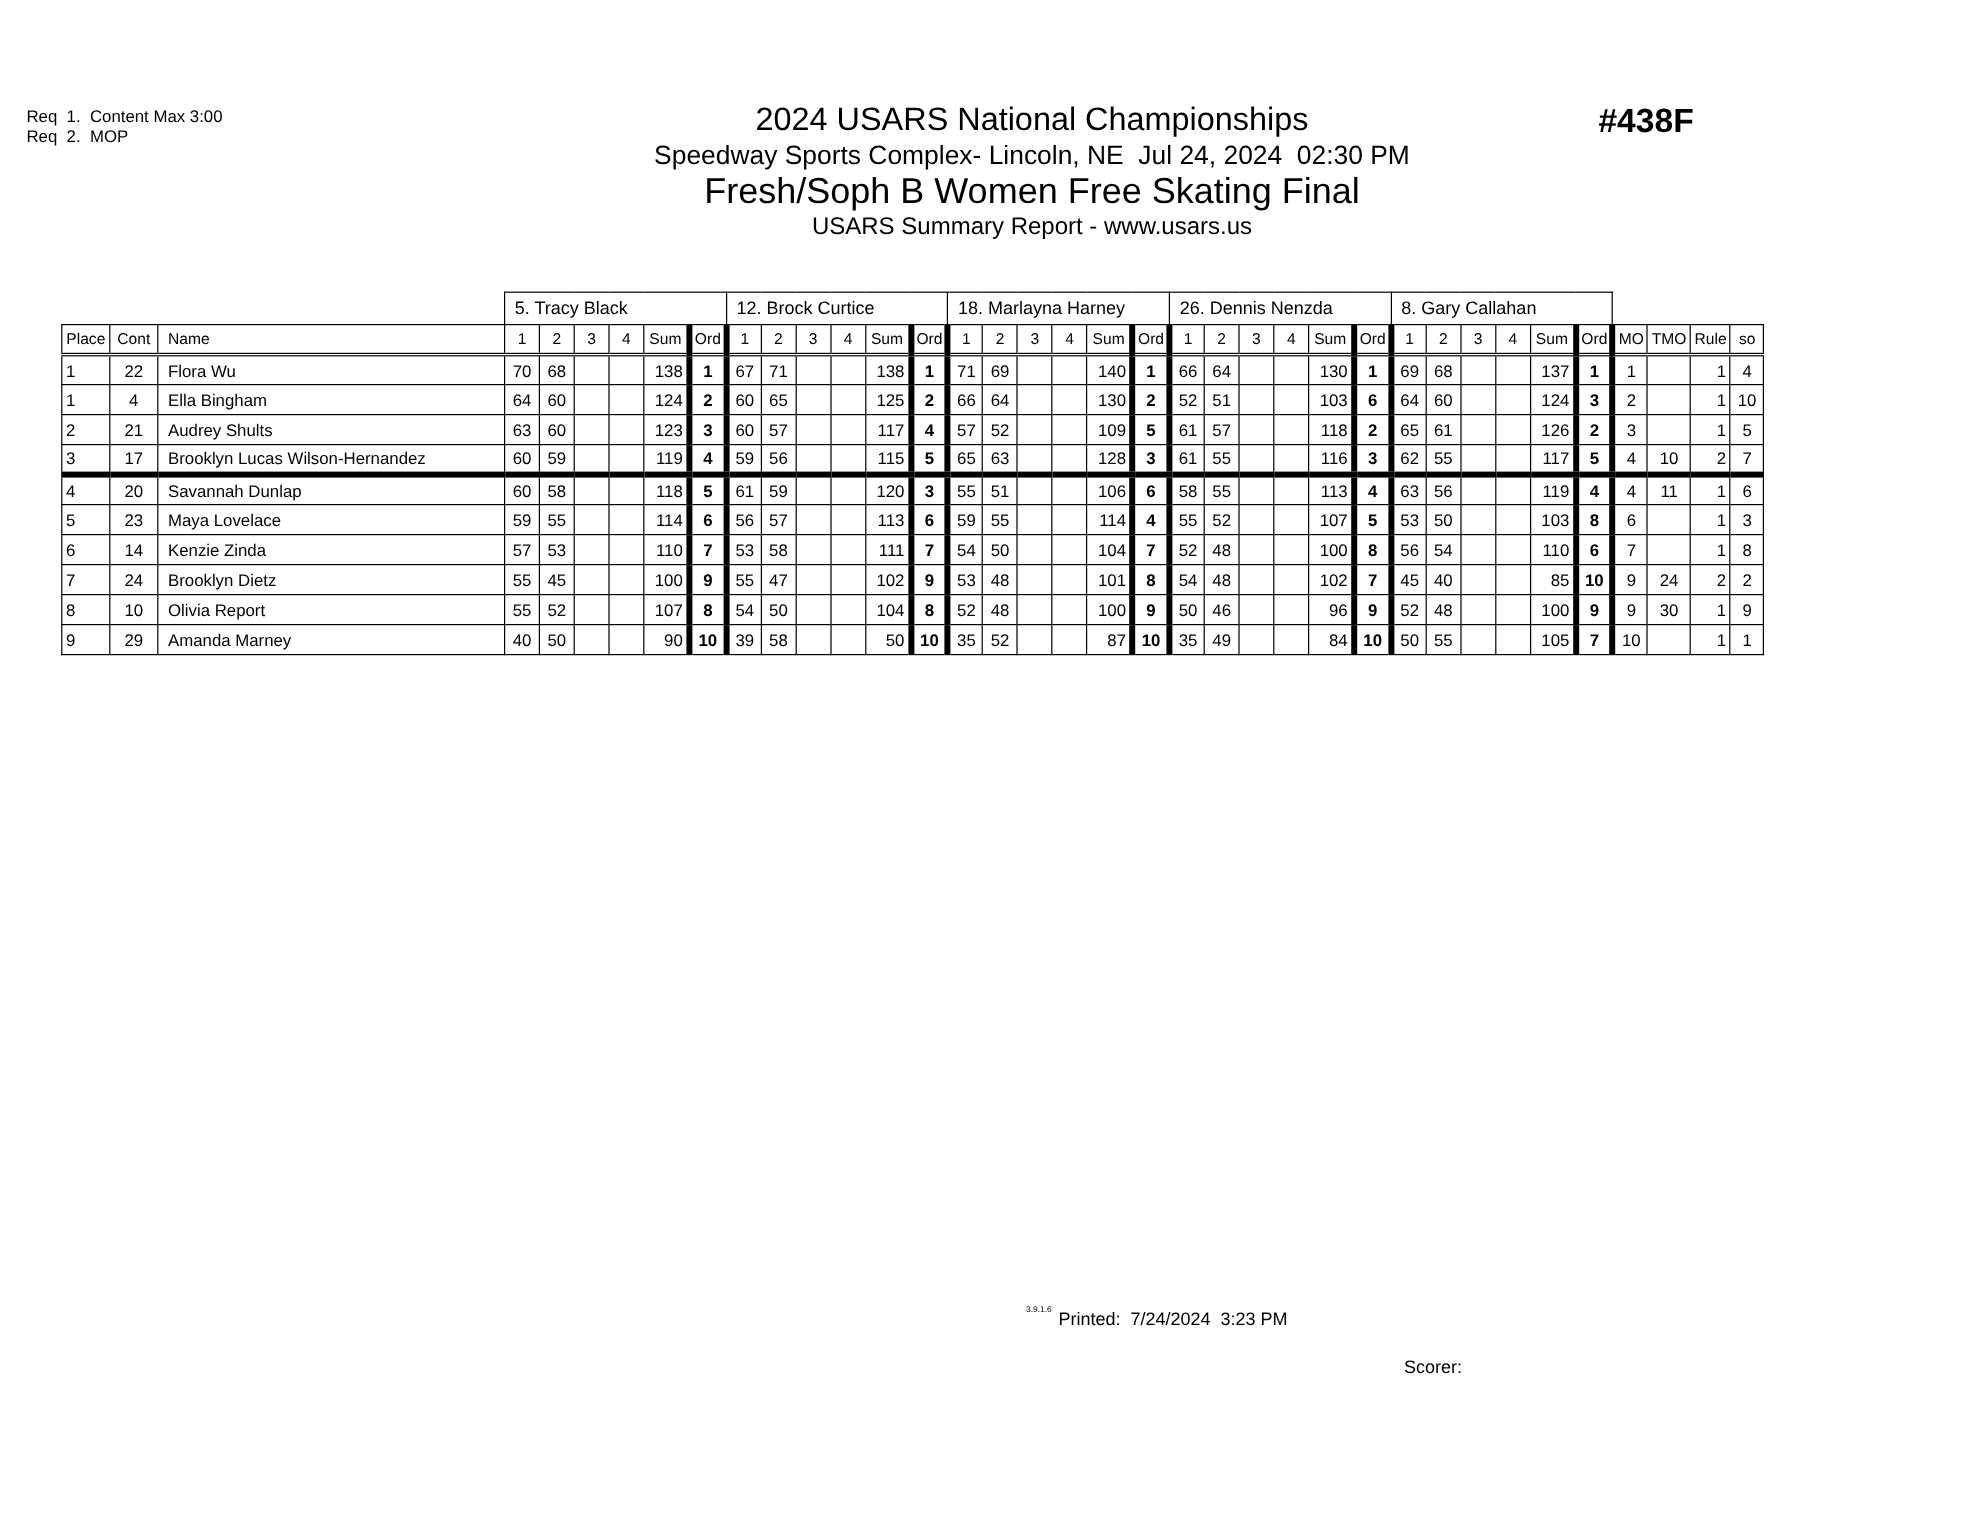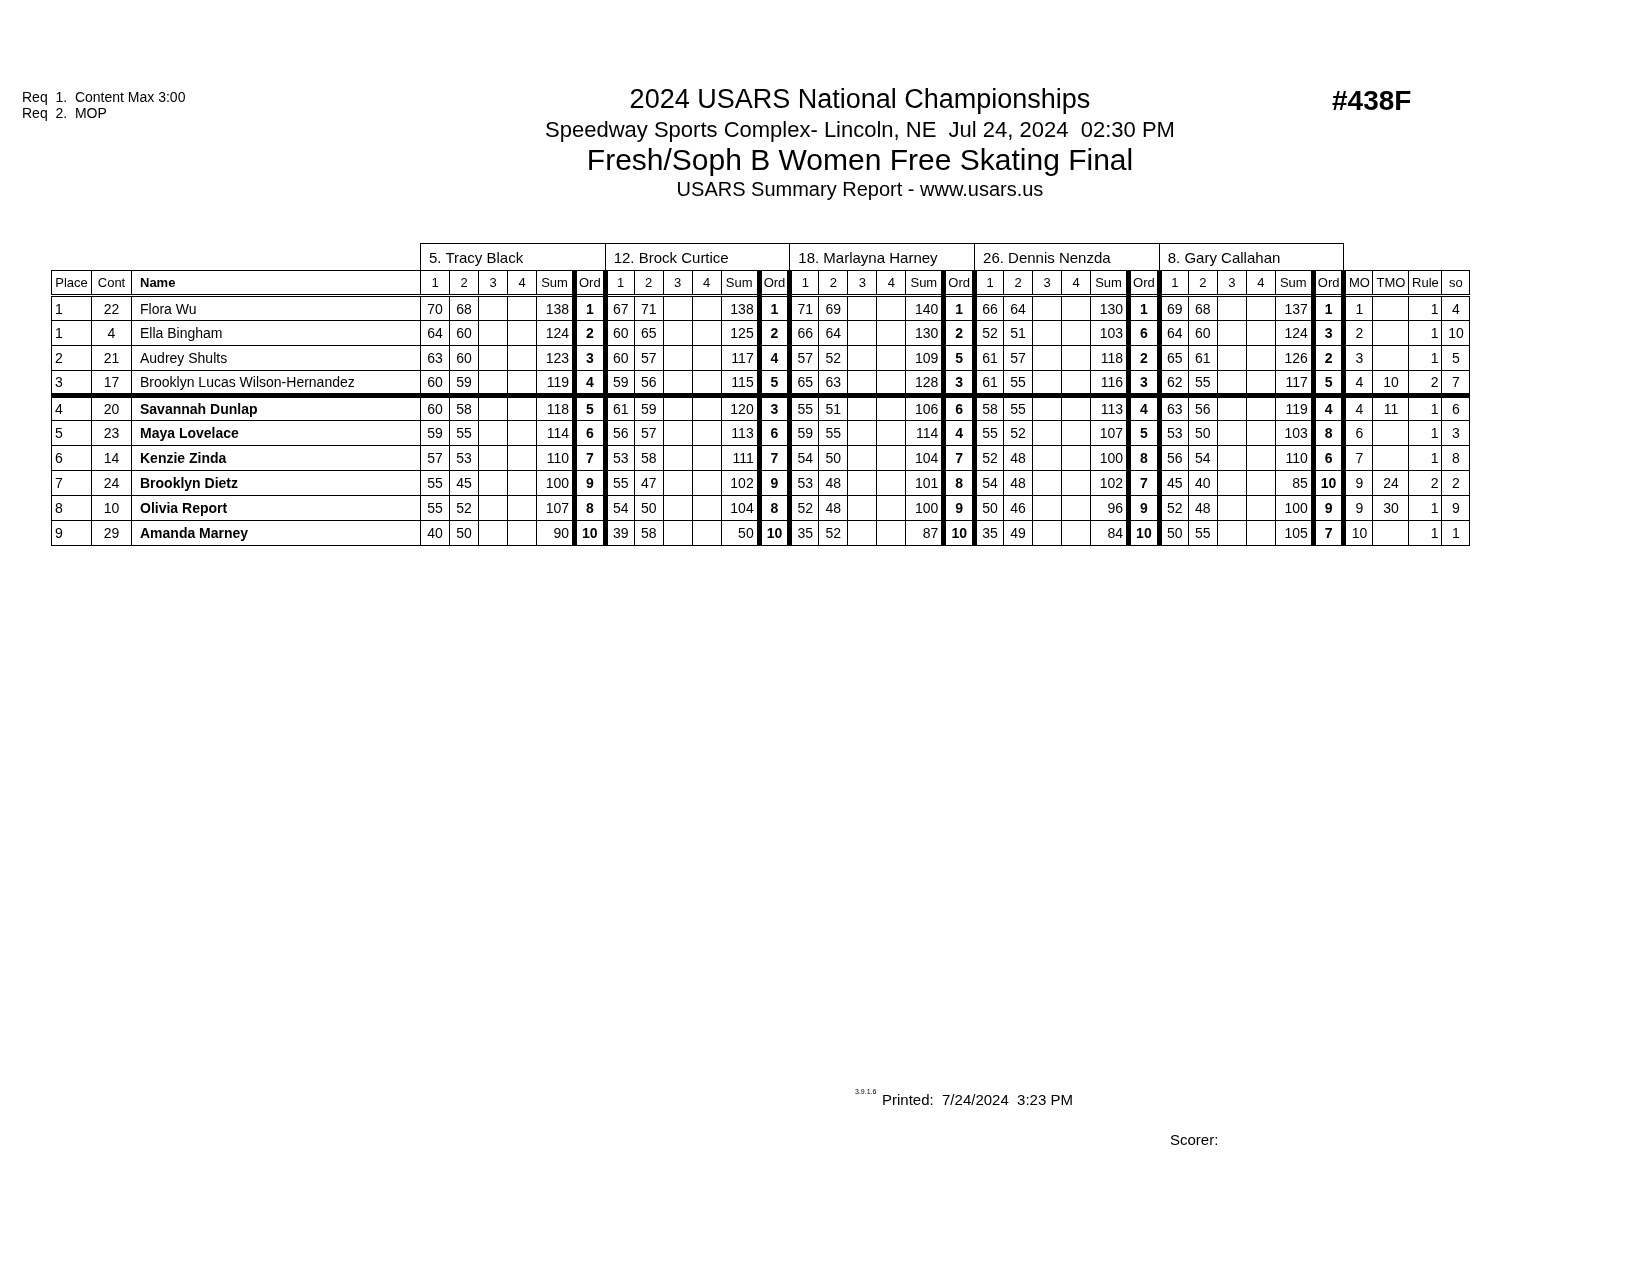--- a/index.html
+++ b/index.html
@@ -14,21 +14,21 @@
   .evnum{position:absolute;left:1332px;top:85px;font-size:28px;font-weight:bold;}
   table.sum{position:absolute;left:19px;top:243px;border-collapse:collapse;font-size:14px;margin-left:32px;}
   table.sum td{border:1px solid #000;height:25px;padding:0 3px;white-space:nowrap;box-sizing:border-box;}
   tr.judges td{height:27px;font-size:15px;padding-left:8px;}
   tr.judges td.blank{border:none;}
   tr.judges td.jud{border:1.5px solid #000;border-bottom:1px solid #000;}
   tr.colhdr td{font-size:13px;text-align:center;padding:0 2px;border-bottom:3px double #000;}
   tr.colhdr td.name{text-align:left;padding-left:8px;}
   td.c-place{width:40px;}
   td.c-cont{width:40px;text-align:center;}
-  td.c-name{width:289px;padding-left:8px !important;font-weight:bold;}
+  td.c-name{width:289px;padding-left:8px !important;}
   td.sc{width:29px;text-align:center;}
   td.sm{width:38px;text-align:right;}
   td.od{width:27px;text-align:center;border-left:5px solid #000 !important;font-weight:bold;}
   td.sc1{border-left:5px solid #000 !important;}
   td.first-sc{border-left:1.5px solid #000 !important;}
   td.mo{width:29px;text-align:center;border-left:5px solid #000 !important;}
   td.tmo{width:36px;text-align:center;}
   td.rule{width:33px;text-align:right;}
   td.so{width:28px;text-align:center;}
   tr.cut td{border-bottom:5px solid #000;}

